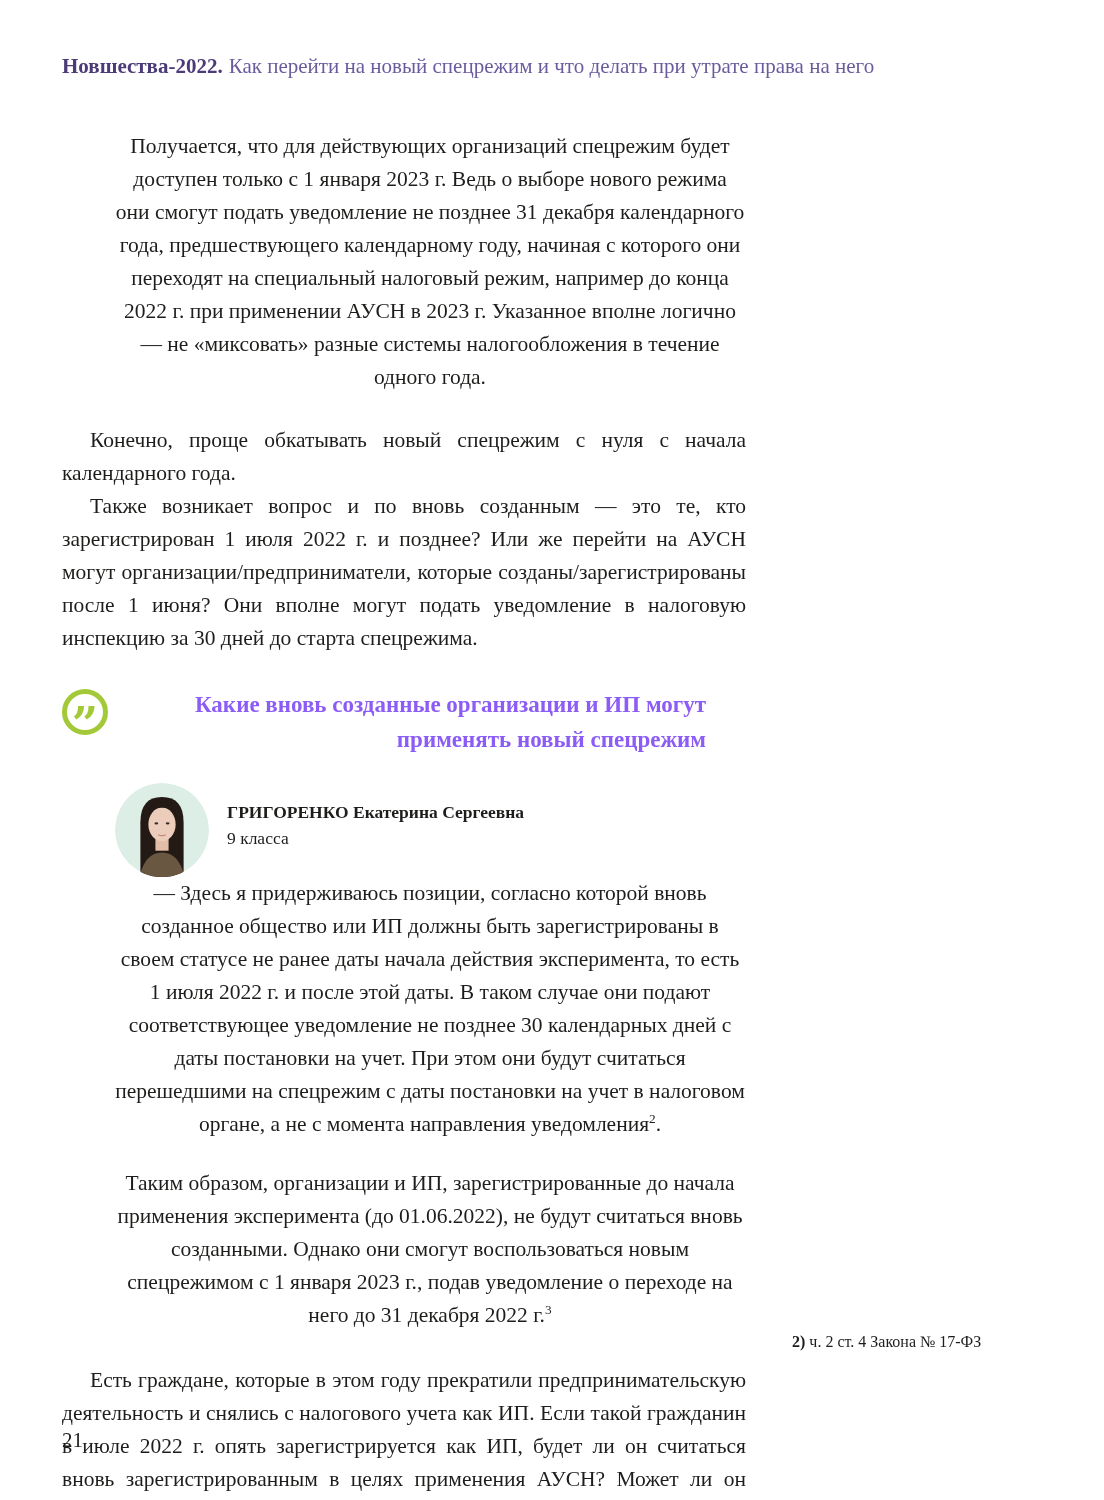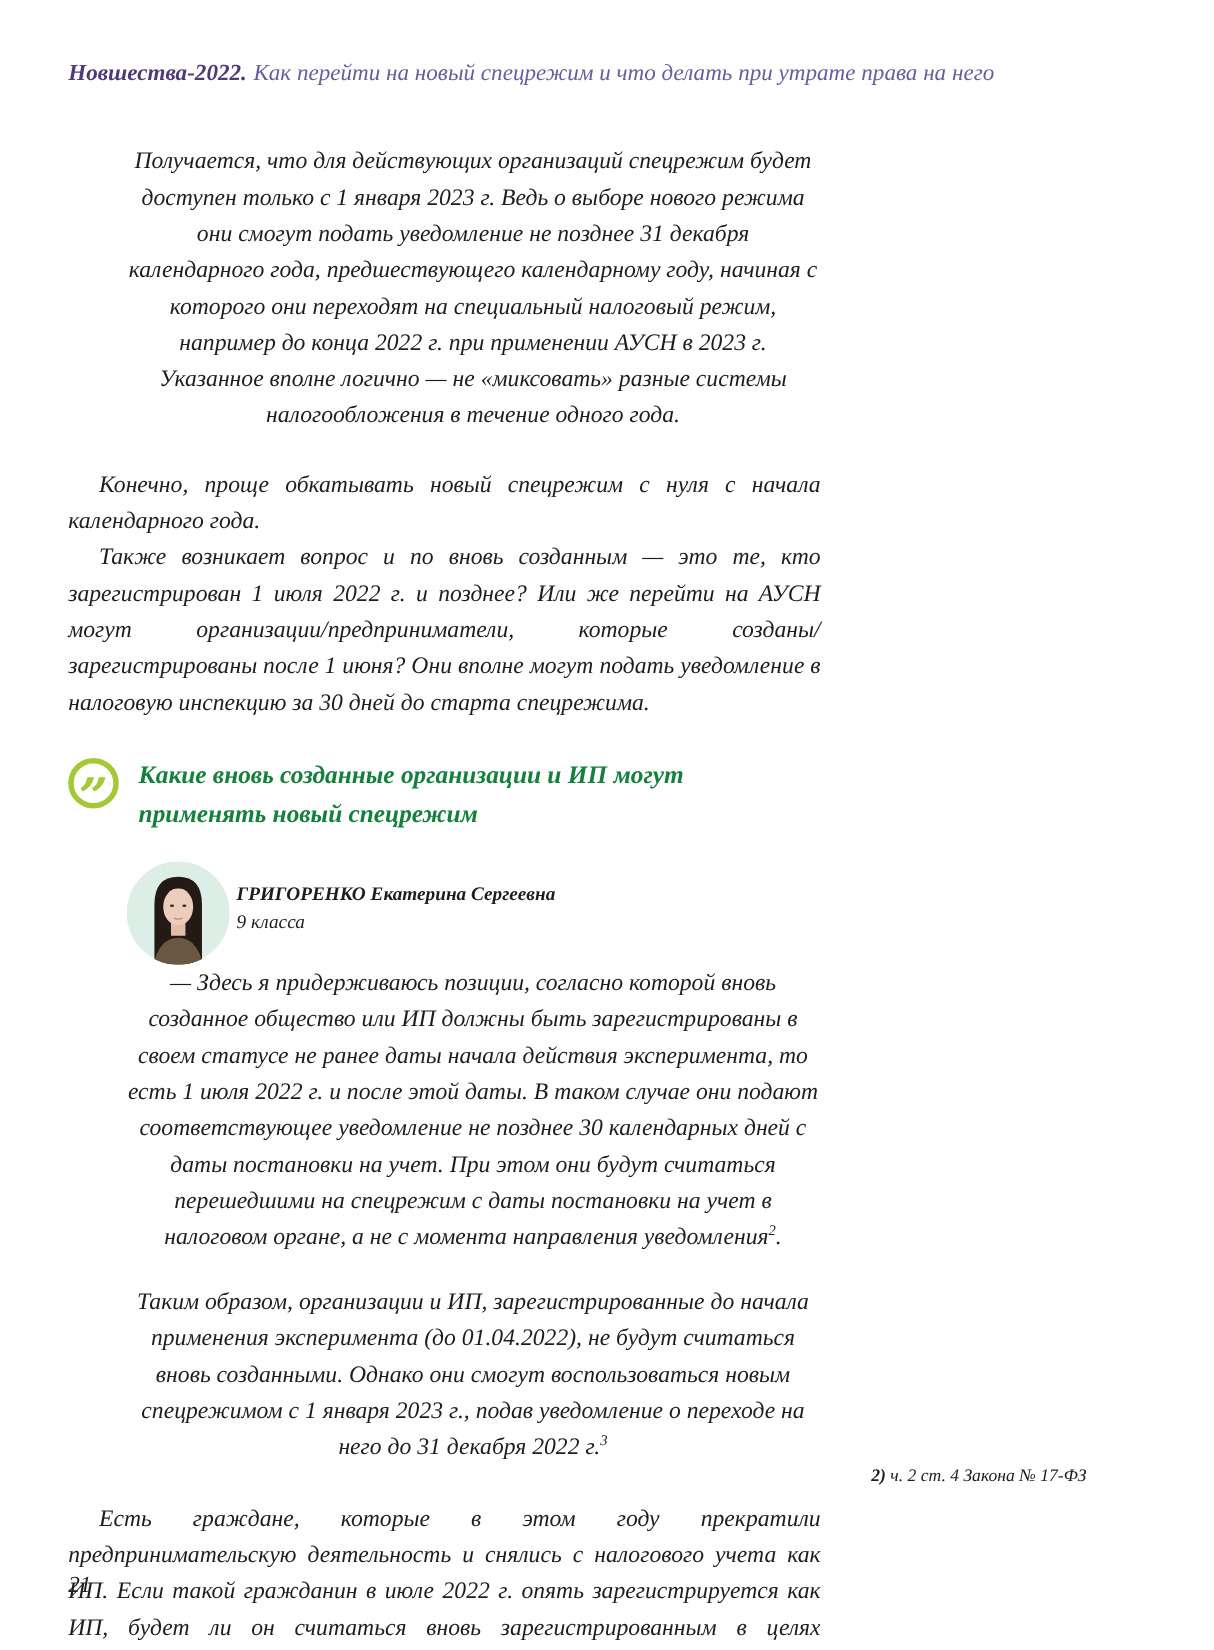--- a/index.html
+++ b/index.html
@@ -3,21 +3,20 @@
 <meta charset="utf-8">
 <style>
   html,body{margin:0;padding:0;background:#ffffff;}
   .page{
     position:relative;
     width:1104px;height:1500px;
     background:#ffffff;
     font-family:"Liberation Serif","DejaVu Serif",serif;
     color:#1d1d1b;
     overflow:hidden;
-    font-style:italic;
   }
   
   .header{
     position:absolute;left:62px;top:52px;width:930px;
     font-size:21px;line-height:28px;
   }
   .header .bold{font-weight:bold;color:#4c3b78;margin-right:6px;}
   .header .rest{color:#6b5b9e;}
   
   .column{
@@ -35,27 +34,28 @@
     flex:0 0 auto;
     width:36px;height:36px;border:5px solid #a3c939;border-radius:50%;
     display:flex;align-items:center;justify-content:center;
     overflow:hidden;margin-top:2px;
   }
   .quote-badge span{
     color:#a3c939;font-weight:bold;font-size:46px;line-height:0;
     position:relative;top:12px;font-family:"DejaVu Serif",serif;
   }
   .question h2{
-    margin:0 0 0 18px;font-size:23px;line-height:35px;font-weight:bold;color:#15803d;
+    margin:0 0 0 18px;font-size:23px;line-height:35px;font-weight:bold;color:#8b5cf6;
     max-width:580px;
+    text-align:right;
   }
   
   .expert{display:flex;align-items:flex-start;margin-top:26px;margin-left:53px;}
   .avatar{flex:0 0 auto;width:94px;height:94px;border-radius:50%;overflow:hidden;}
-  .expert-info{margin-left:6px;padding-top:16px;font-size:17.5px;line-height:26px;}
+  .expert-info{margin-left:18px;padding-top:16px;font-size:17.5px;line-height:26px;}
   .expert-name{font-weight:bold;}
   
   .answer{}
   sup{font-size:0.62em;line-height:0;vertical-align:super;}
   
   .final{margin-top:32px;}
   
   .footnotes{
     position:absolute;left:792px;top:1328px;width:270px;
     font-size:16px;line-height:27px;
@@ -106,21 +106,21 @@
         </svg>
       </div>
       <div class="expert-info">
         <div class="expert-name">ГРИГОРЕНКО Екатерина Сергеевна</div>
         <div>9 класса</div>
       </div>
     </div>
 
     <div class="bq answer">
       <p><span>—  Здесь я придерживаюсь позиции, согласно которой вновь созданное общество или ИП должны быть зарегистрированы в своем статусе не ранее даты начала действия эксперимента, то есть 1 июля 2022 г. и после этой даты. В таком случае они подают соответствующее уведомление не позднее 30 календарных дней с даты постановки на учет. При этом они будут считаться перешедшими на спецрежим с даты постановки на учет в налоговом органе, а не с момента направления уведомления</span><sup>2</sup><span>.</span></p>
-      <p><span>Таким образом, организации и ИП, зарегистрированные до начала применения эксперимента (до 01.04.2022), не будут считаться вновь созданными. Однако они смогут воспользоваться новым спецрежимом с 1 января 2023 г., подав уведомление о переходе на него до 31 декабря 2022 г.</span><sup>3</sup></p>
+      <p><span>Таким образом, организации и ИП, зарегистрированные до начала применения эксперимента (до 01.06.2022), не будут считаться вновь созданными. Однако они смогут воспользоваться новым спецрежимом с 1 января 2023 г., подав уведомление о переходе на него до 31 декабря 2022 г.</span><sup>3</sup></p>
     </div>
 
     <p class="body-para final">Есть граждане, которые в этом году прекратили предпринимательскую деятельность и снялись с налогового учета как ИП. Если такой гражданин в июле 2022 г. опять зарегистрируется как ИП, будет ли он считаться вновь зарегистрированным в целях применения АУСН? Может ли он подать уведомление о переходе на новый спецрежим и применять его с даты новой регистрации? Например, Верховный суд в 2018 г. сделал такой вывод: если гражданин снялся</p>
 
   </div>
 
   <div class="footnotes">
     <div>
       <span class="marker">2)</span><span>ч. 2 ст. 4 Закона № 17-ФЗ</span>
     </div>

